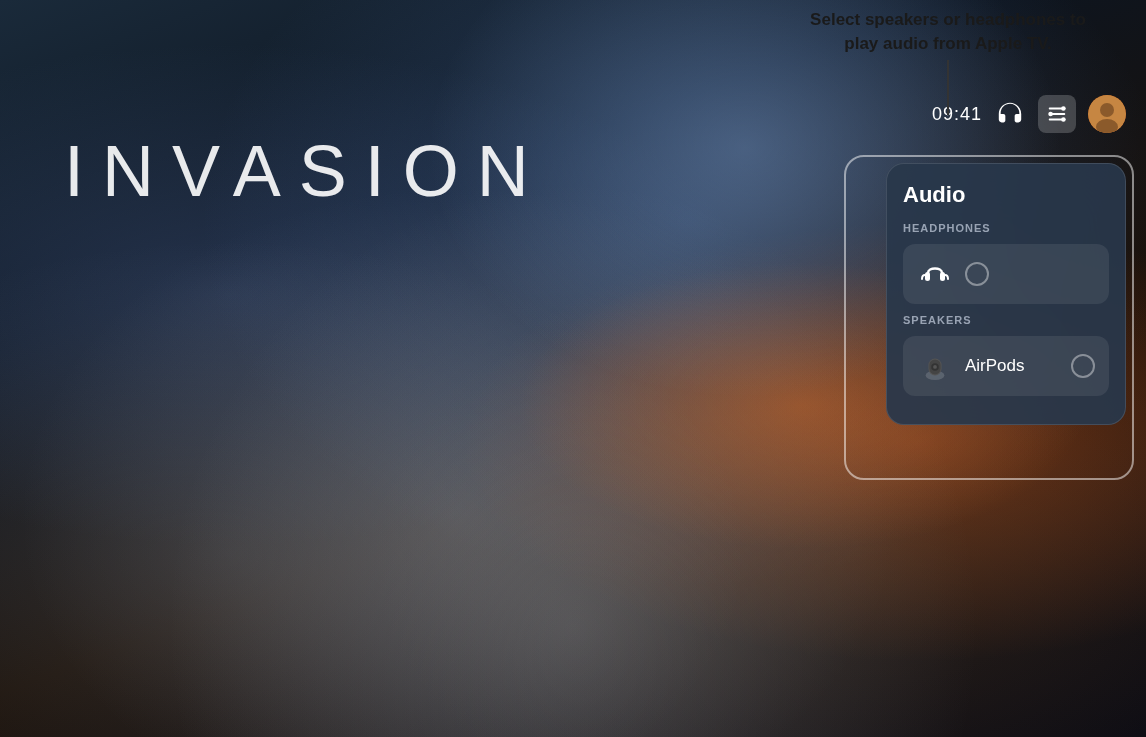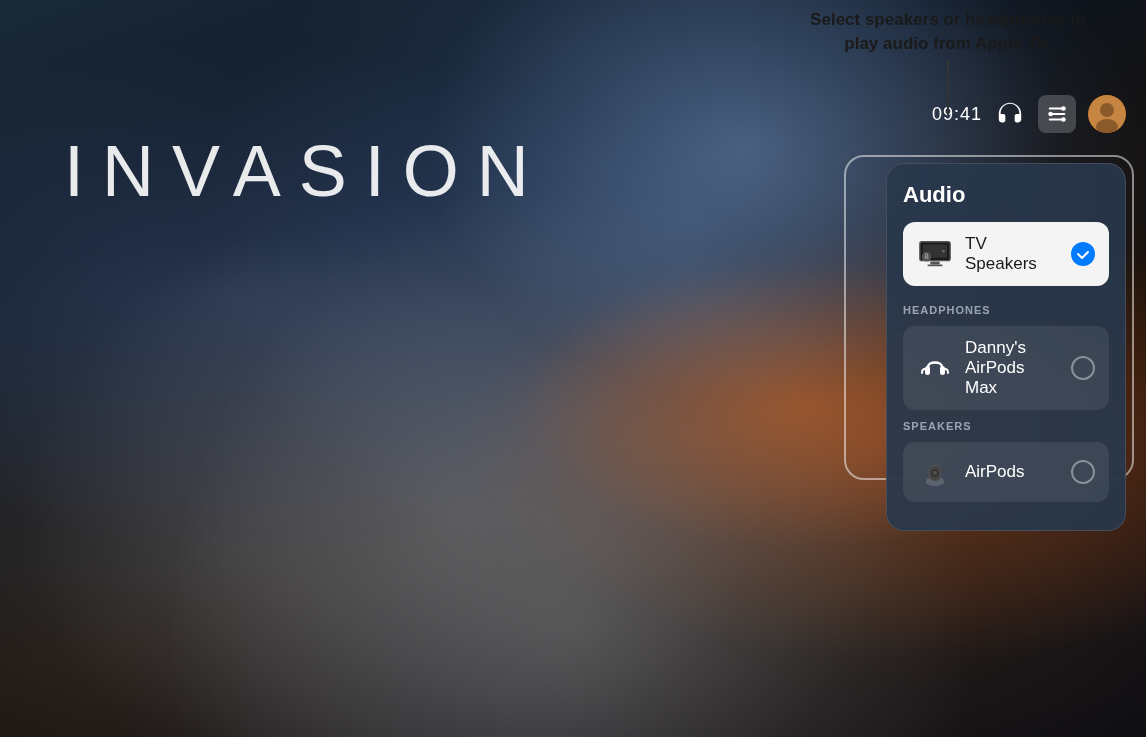--- a/index.html
+++ b/index.html
@@ -338,56 +338,34 @@
       <ellipse cx="19" cy="32" rx="11" ry="8" fill="#8B5A2B"></ellipse>
     </svg>
   </div>
 </div>
 
 <div class="panel-border-indicator"></div>
 
 <div class="audio-panel">
   <div class="audio-panel-title">Audio</div>
 
-  <div class="audio-item-selected">
-    <div class="tv-icon">
-      <svg viewBox="0 0 36 30" fill="none">
-        <rect x="2" y="2" width="32" height="20" rx="2" fill="#1a1a1a" stroke="#555" stroke-width="1.5"></rect>
-        <rect x="5" y="5" width="26" height="14" rx="1" fill="#333"></rect>
-        <circle cx="27" cy="12" r="1.5" fill="#666"></circle>
-        <rect x="13" y="23" width="10" height="3" rx="1" fill="#555"></rect>
-        <rect x="10" y="26" width="16" height="2" rx="1" fill="#555"></rect>
-
-        <circle cx="9" cy="18" r="5" fill="#555"></circle>
-        <rect x="7" y="17" width="4" height="3" rx="0.5" fill="#888"></rect>
-        <path d="M8 17v-1.5a1 1 0 012 0V17" stroke="#aaa" stroke-width="1" fill="none"></path>
-      </svg>
-    </div>
-    <span class="audio-item-label-dark">TV Speakers</span>
-    <div class="checkmark">
-      <svg viewBox="0 0 14 14" fill="none">
-        <path d="M2 7l4 4 6-6" stroke="white" stroke-width="2" stroke-linecap="round" stroke-linejoin="round"></path>
-      </svg>
-    </div>
-  </div>
 
   <div class="section-header">HEADPHONES</div>
 
   <div class="audio-item">
     <div class="airpods-icon">
       <svg viewBox="0 0 30 30" fill="none">
 
         <path d="M8 14 C8 8, 22 8, 22 14" stroke="white" stroke-width="2.5" fill="none" stroke-linecap="round"></path>
         <rect x="5" y="13" width="5" height="9" rx="2.5" fill="white"></rect>
         <rect x="20" y="13" width="5" height="9" rx="2.5" fill="white"></rect>
         <path d="M5 16 C3 16, 2 18, 2 20" stroke="white" stroke-width="2" fill="none" stroke-linecap="round"></path>
         <path d="M25 16 C27 16, 28 18, 28 20" stroke="white" stroke-width="2" fill="none" stroke-linecap="round"></path>
       </svg>
     </div>
-    <span class="audio-item-label">Danny's AirPods Max</span>
     <div class="radio-btn"></div>
   </div>
 
   <div class="section-header">SPEAKERS</div>
 
   <div class="audio-item">
     <div class="homepod-icon">
       <svg viewBox="0 0 24 32" fill="none">
 
         <ellipse cx="12" cy="26" rx="10" ry="5" fill="rgba(255,255,255,0.15)"></ellipse>

